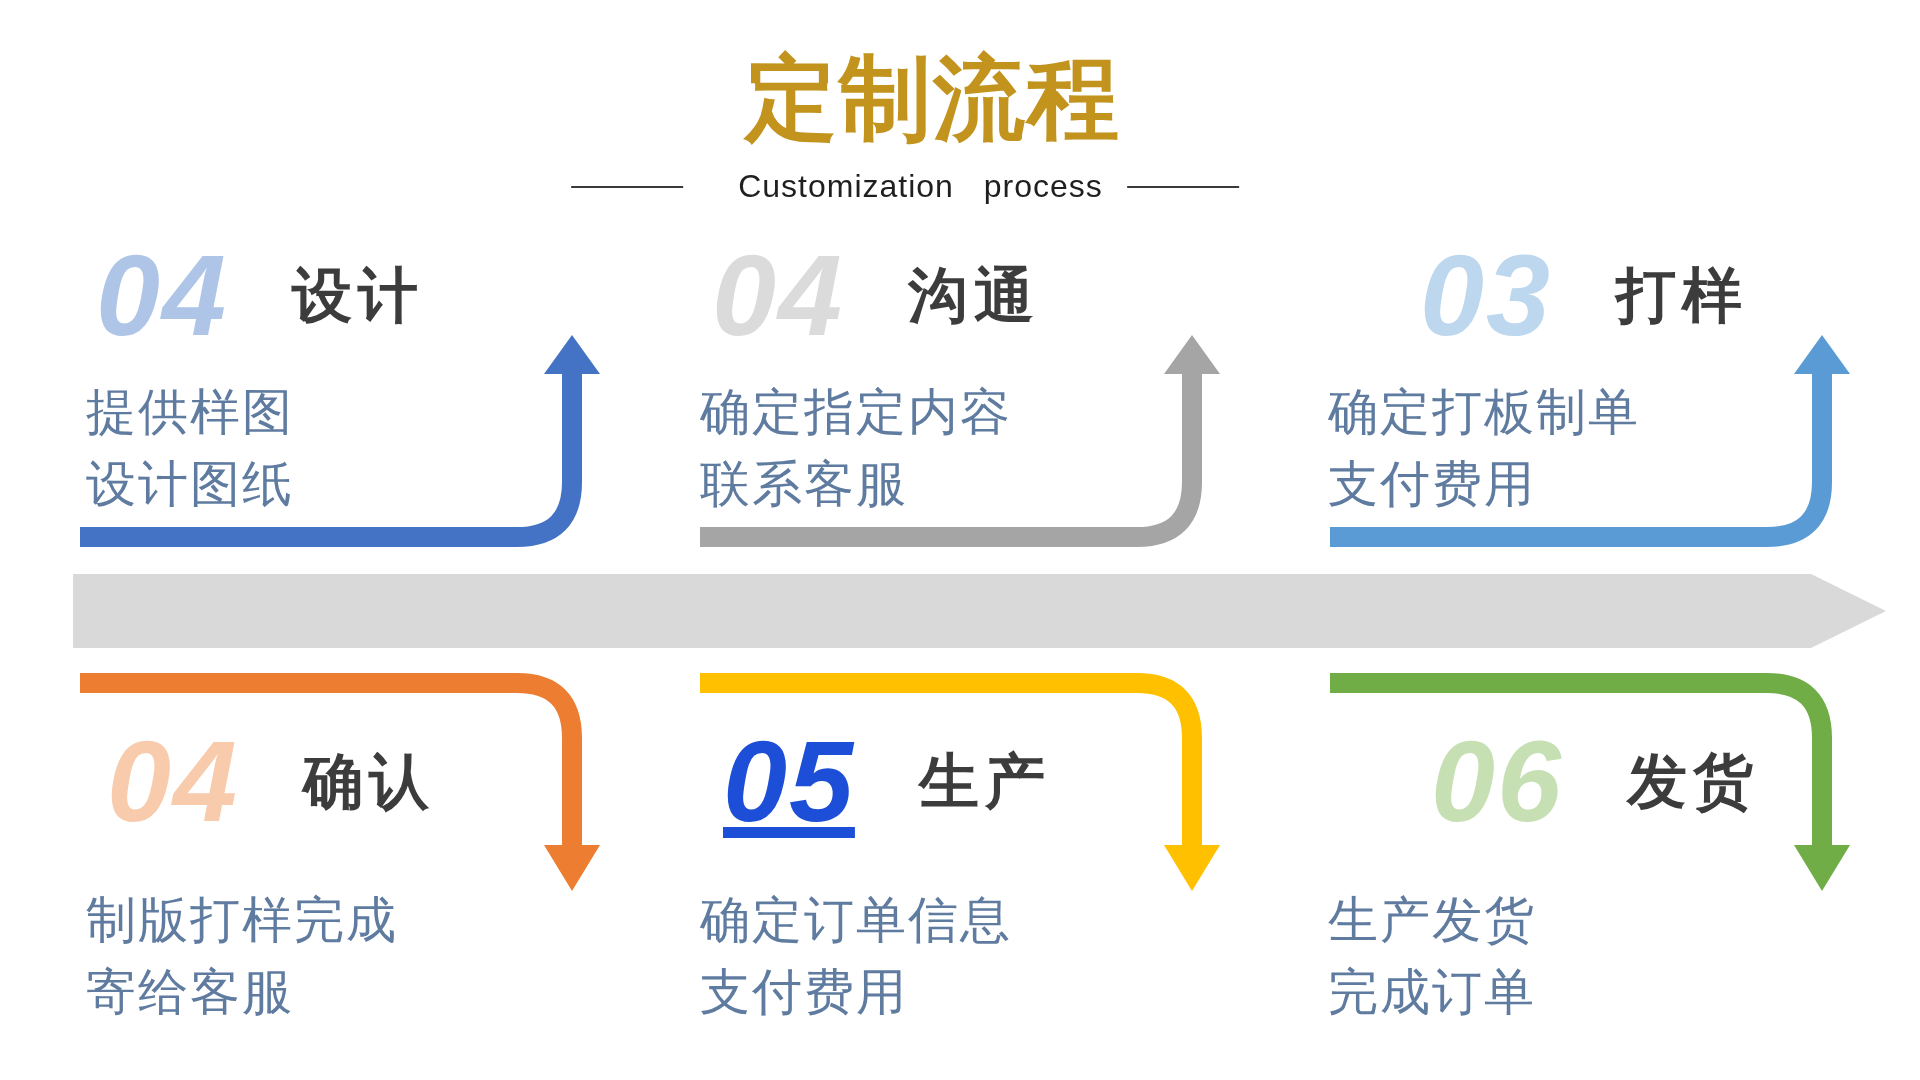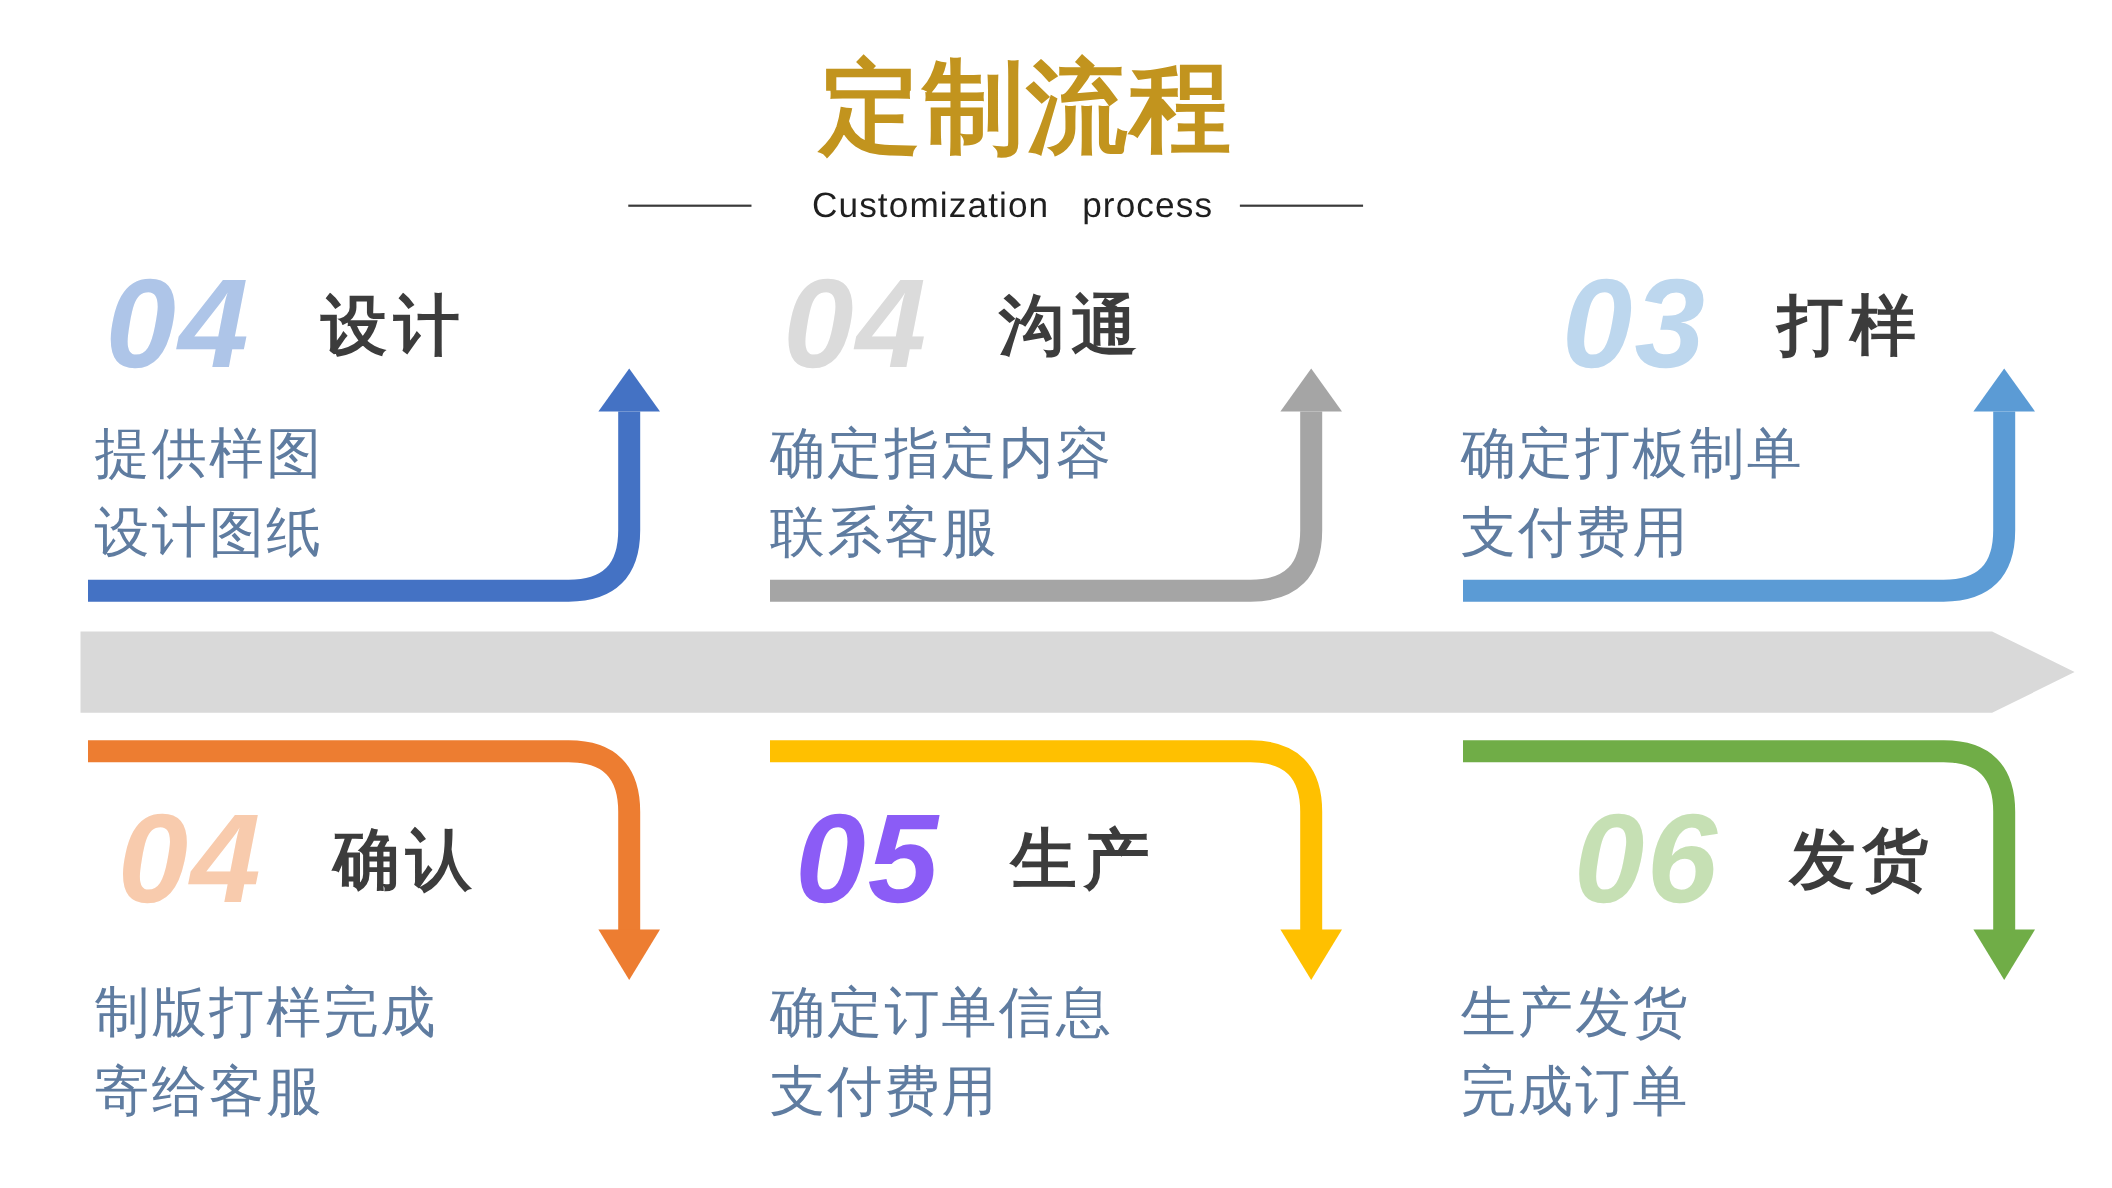--- a/index.html
+++ b/index.html
@@ -126,21 +126,21 @@
     <div>寄给客服</div>
   </div>
 </div>
 <svg class="arrow-svg arrow-bottom col1" width="520" height="240" viewBox="0 0 520 240">
   <path d="M0 20 H437 Q492 20 492 75 V184" fill="none" stroke-width="20" stroke="#ed7d31"></path>
   <polygon points="464,182 520,182 492,228" fill="#ed7d31"></polygon>
 </svg>
 
 <div class="row-bottom">
   <div class="step-header head-col2">
-    <span class="step-number" style="color: #8b5cf6;">05</span>
+    <span class="step-number" style="color: #1d4ed8; text-decoration: underline;">05</span>
     <span class="step-title">生产</span>
   </div>
   <div class="step-desc desc-col2">
     <div>确定订单信息</div>
     <div>支付费用</div>
   </div>
 </div>
 <svg class="arrow-svg arrow-bottom col2" width="520" height="240" viewBox="0 0 520 240">
   <path d="M0 20 H437 Q492 20 492 75 V184" fill="none" stroke-width="20" stroke="#ffc000"></path>
   <polygon points="464,182 520,182 492,228" fill="#ffc000"></polygon>

